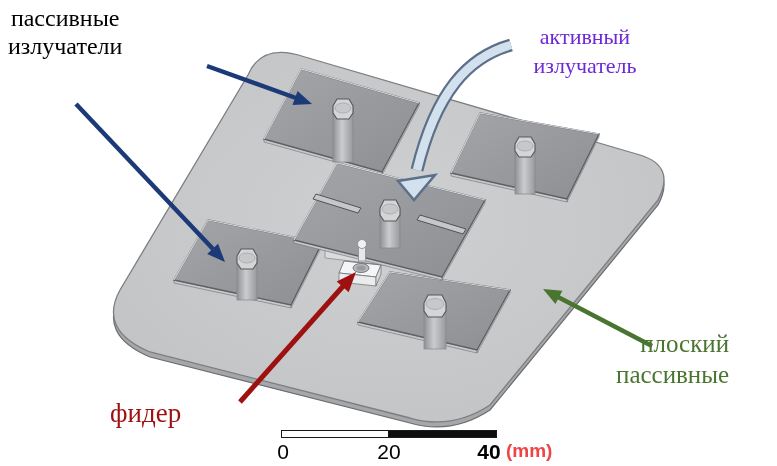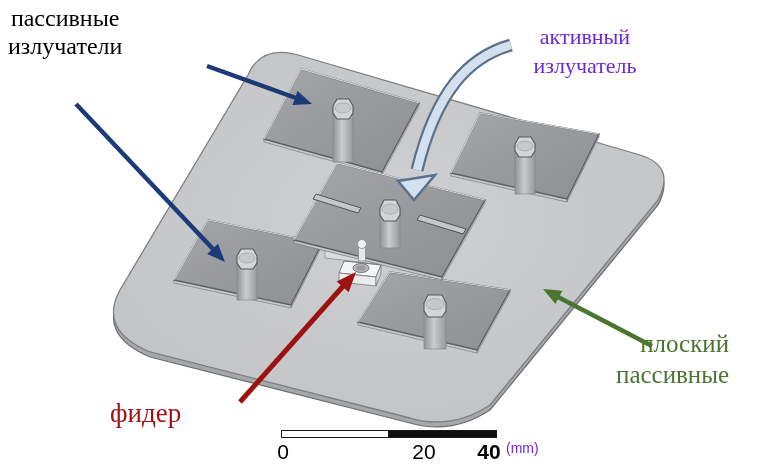--- a/index.html
+++ b/index.html
@@ -10,22 +10,22 @@
   .lbl div{white-space:nowrap;}
   #lbl-passive{left:8px;top:4px;font-size:24px;line-height:28px;color:#000000;text-align:center;}
   #lbl-active{left:470px;top:2px;width:230px;font-size:22px;line-height:29px;color:#6d28d9;text-align:center;margin-top:20px;}
   #lbl-reflector{left:616px;top:328px;font-size:25px;line-height:31px;color:#4a7530;text-align:right;}
   #lbl-feeder{left:110px;top:398px;font-size:27px;color:#9e1111;font-family:Liberation Serif, serif;}
   
   #scalebar{position:absolute;left:281px;top:430px;width:216px;height:8px;border:1px solid #1a1a1a;box-sizing:border-box;display:flex;}
   #scalebar .seg-white{width:107px;height:100%;background:#ffffff;border-right:1px solid #1a1a1a;box-sizing:border-box;}
   #scalebar .seg-black{flex:1;height:100%;background:#0e0e0e;}
   .tick{position:absolute;top:440px;font-family:"Liberation Sans",sans-serif;font-size:21px;color:#000;transform:translateX(-50%);}
-  #tick-0{left:283px;} #tick-20{left:389px;margin-left:35px;} #tick-40{left:489px;font-weight:bold;}
-  #unit-mm{position:absolute;top:440px;left:506px;transform:none;font-family:"Liberation Sans",sans-serif;font-size:14px;color:#6d28d9;}
+  #tick-0{left:283px;} #tick-20{left:389px;} #tick-40{left:489px;font-weight:bold;}
+  #unit-mm{position:absolute;top:440px;left:506px;transform:none;font-family:"Liberation Sans",sans-serif;font-size:19px;color:#ef4444;font-weight:bold;}
 </style>
 </head>
 <body>
 
 <div id="fig">
 
   <svg id="scene" width="777" height="466" viewBox="0 0 777 466">
     <defs>
       <radialGradient id="plateGrad" cx="50%" cy="45%" r="70%">
         <stop offset="0%" stop-color="#cfd0d2"></stop>

